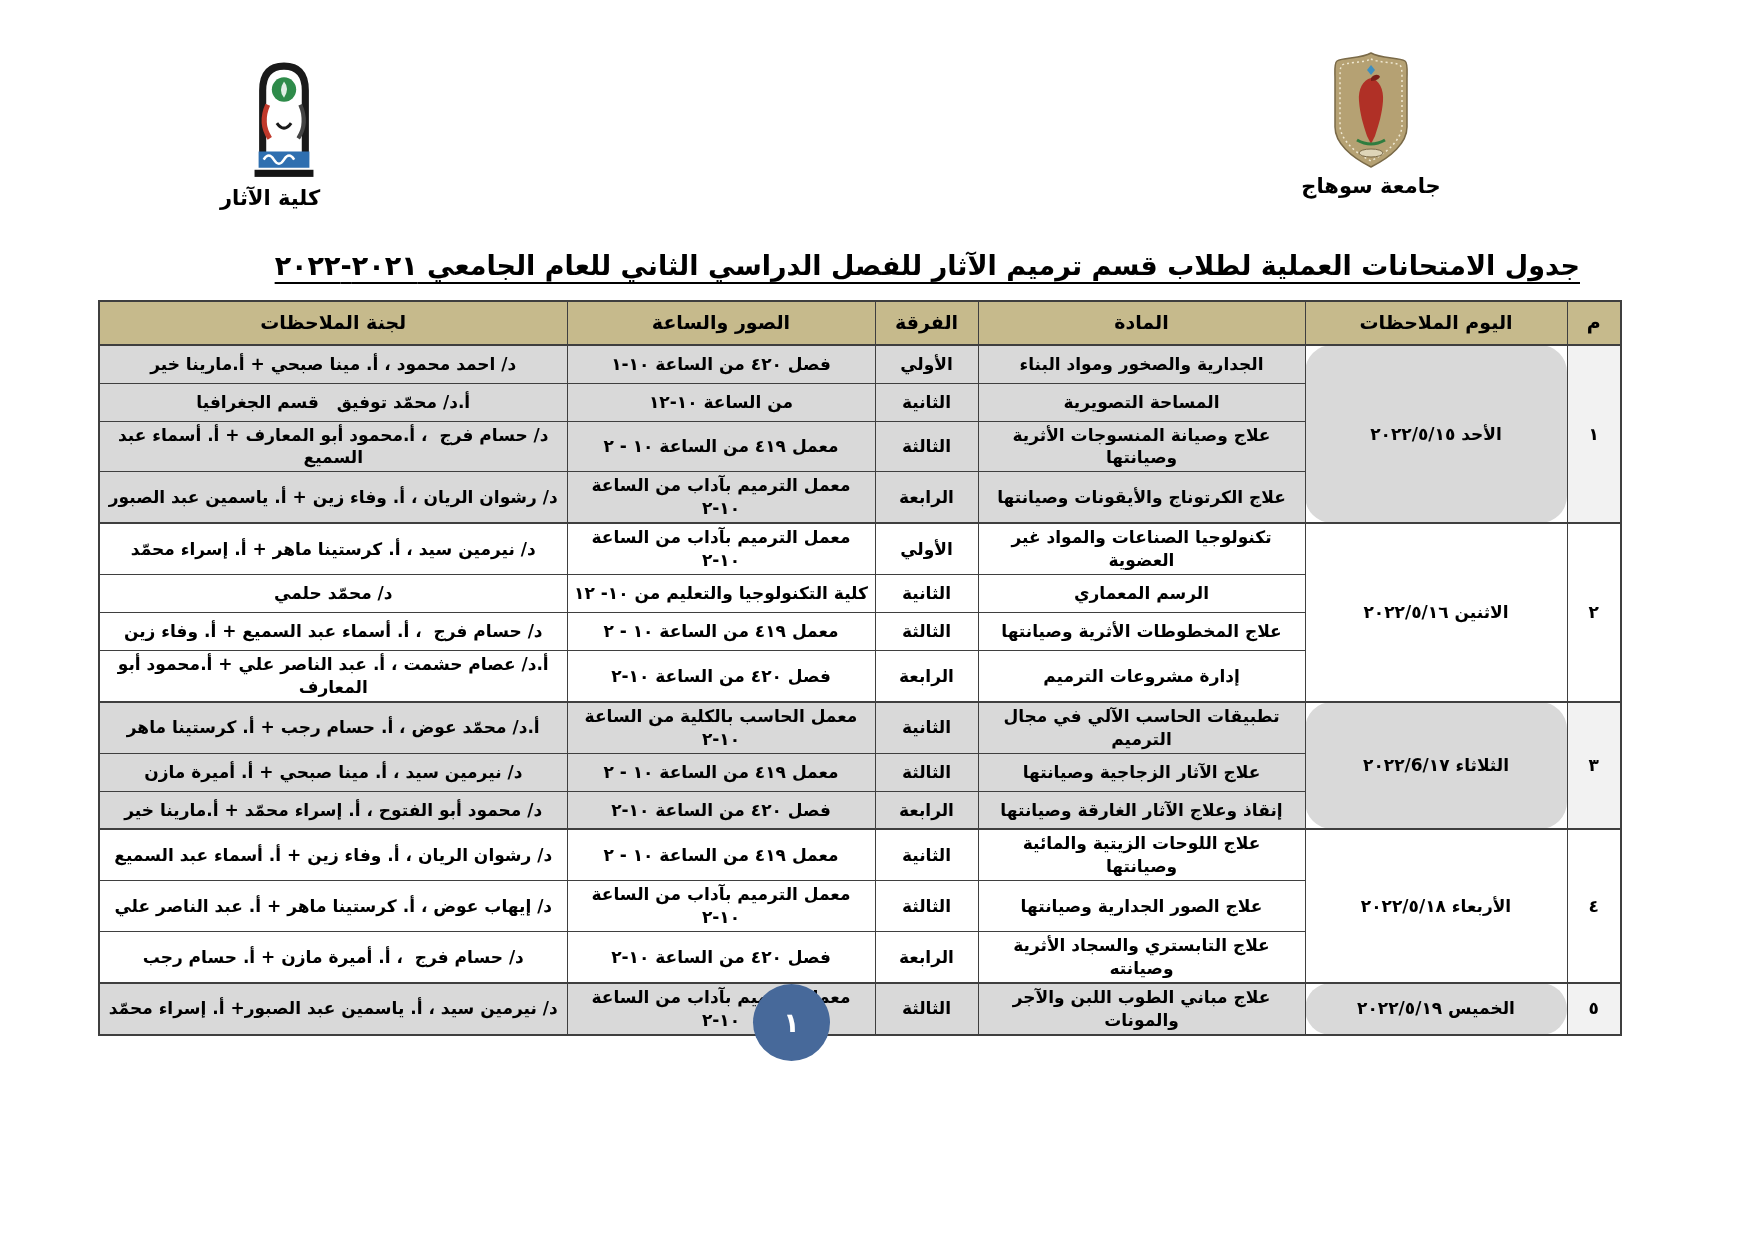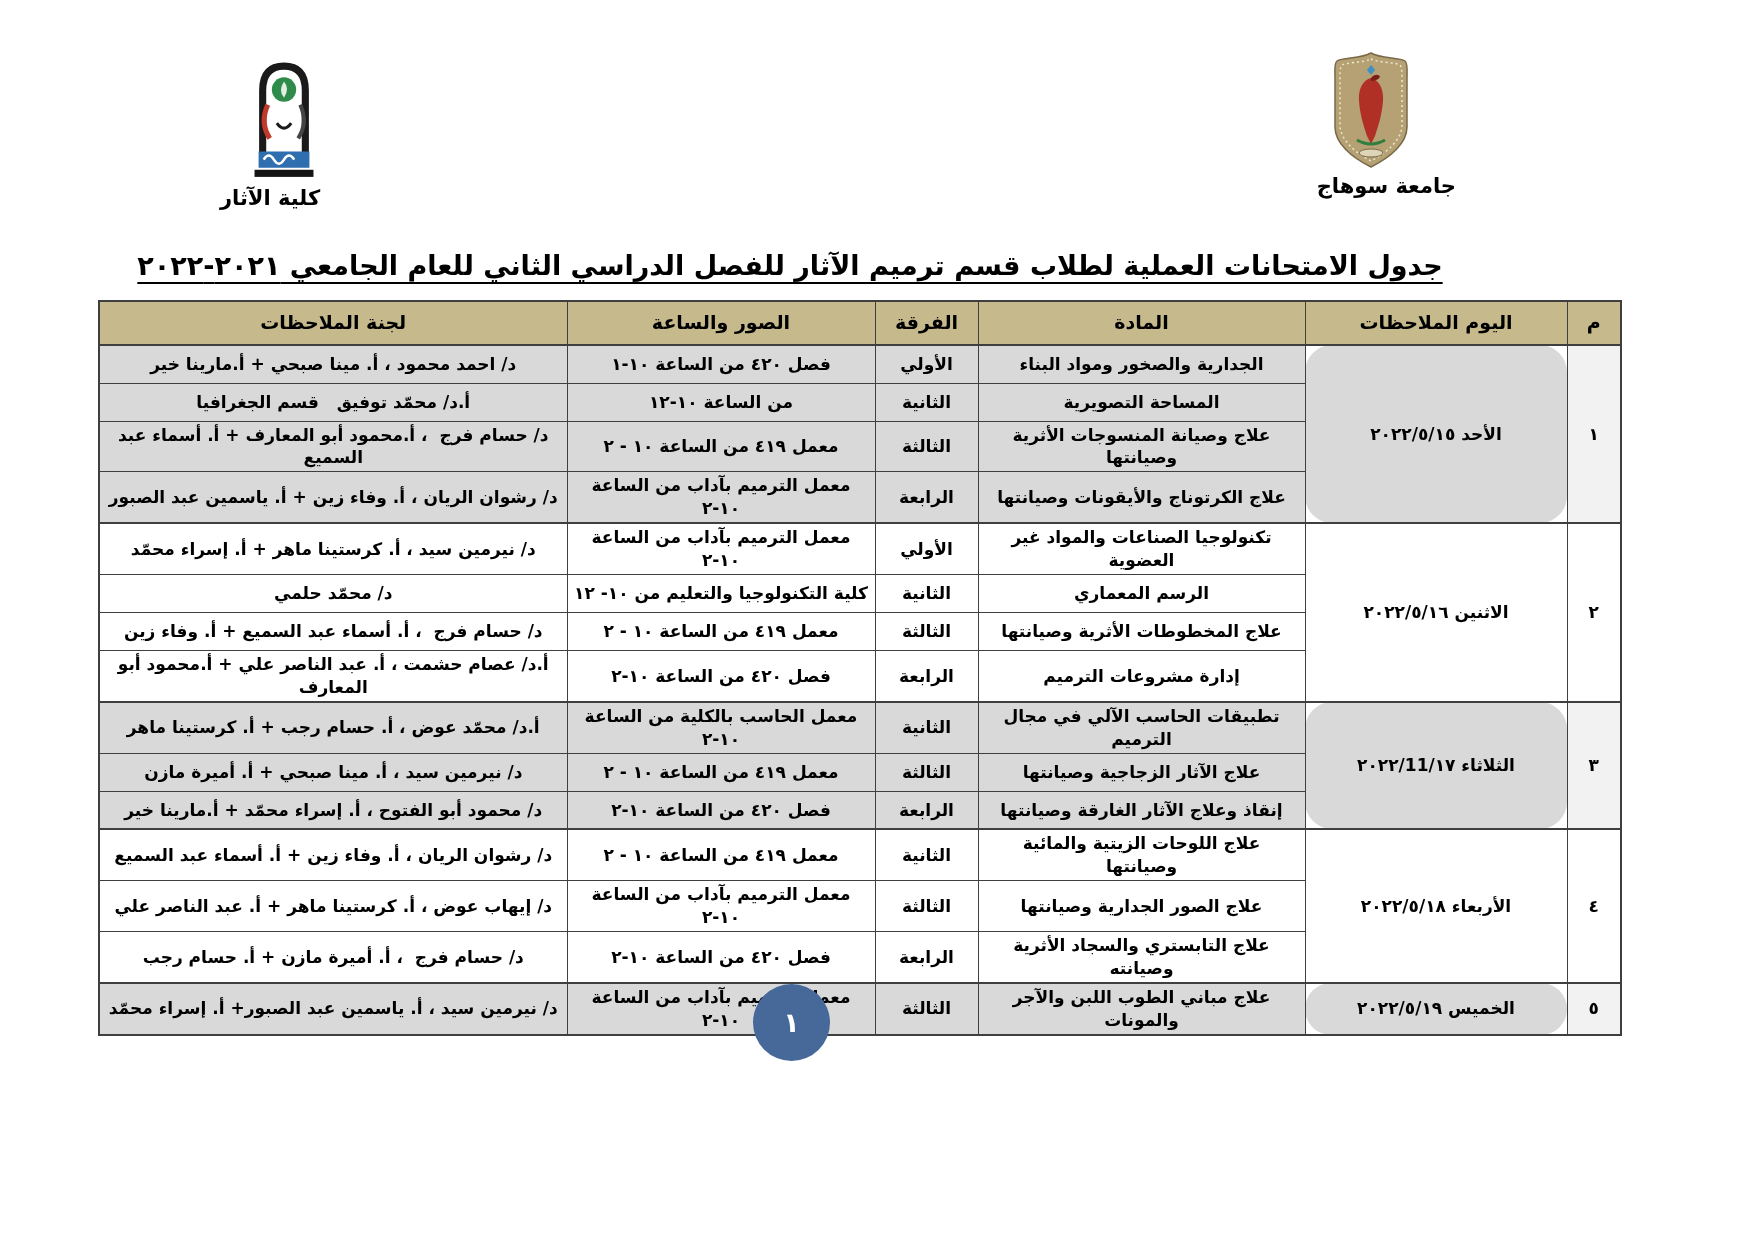--- a/index.html
+++ b/index.html
@@ -9,28 +9,28 @@
     --page-badge-bg:#47699a;
   }
   *{box-sizing:border-box;}
   html,body{margin:0;padding:0;}
   body{
     width:1755px;height:1241px;background:#fff;position:relative;
     font-family:"DejaVu Sans",sans-serif;color:#000;overflow:hidden;
   }
   
   .uni-logo{position:absolute;left:1333px;top:50px;width:76px;height:120px;}
-  .uni-caption{position:absolute;left:1286px;top:174px;width:170px;text-align:right;
+  .uni-caption{position:absolute;left:1286px;top:174px;width:170px;text-align:center;
     font-size:21px;font-weight:bold;}
   .fac-logo{position:absolute;left:250px;top:56px;width:68px;height:128px;}
   .fac-caption{position:absolute;left:220px;top:186px;width:130px;text-align:left;
     font-size:21px;font-weight:bold;}
   
   .doc-title{
-    position:absolute;top:250px;left:0;width:1580px;text-align:center;
+    position:absolute;top:250px;left:0;width:1580px;text-align:right;
     font-size:27px;font-weight:bold;
     text-decoration:underline;text-underline-offset:7px;text-decoration-thickness:2px;
   }
   
   table.exams{
     position:absolute;left:98px;top:300px;width:1522px;
     border-collapse:collapse;table-layout:fixed;direction:rtl;
     border:2px solid #3f3f3f;
   }
   table.exams th,table.exams td{
@@ -160,21 +160,21 @@
       <tr>
         <td class="col-subject">إدارة مشروعات الترميم</td>
         <td class="col-grade">الرابعة</td>
         <td class="col-place">فصل ٤٢٠ من الساعة ١٠-٢</td>
         <td class="col-committee">أ.د/ عصام حشمت ، أ. عبد الناصر علي + أ.محمود أبو المعارف</td>
       </tr>
     </tbody>
     <tbody class="g-shaded">
       <tr>
         <td class="col-no" rowspan="3">٣</td>
-        <td class="col-day" rowspan="3">الثلاثاء ٢٠٢٢/11/١٧</td>
+        <td class="col-day" rowspan="3">الثلاثاء ٢٠٢٢/6/١٧</td>
         <td class="col-subject">تطبيقات الحاسب الآلي في مجال الترميم</td>
         <td class="col-grade">الثانية</td>
         <td class="col-place">معمل الحاسب بالكلية من الساعة ١٠-٢</td>
         <td class="col-committee">أ.د/ محمّد عوض ، أ. حسام رجب + أ. كرستينا ماهر</td>
       </tr>
       <tr>
         <td class="col-subject">علاج الآثار الزجاجية وصيانتها</td>
         <td class="col-grade">الثالثة</td>
         <td class="col-place">معمل ٤١٩ من الساعة ١٠ - ٢</td>
         <td class="col-committee">د/ نيرمين سيد ، أ. مينا صبحي + أ. أميرة مازن</td>

